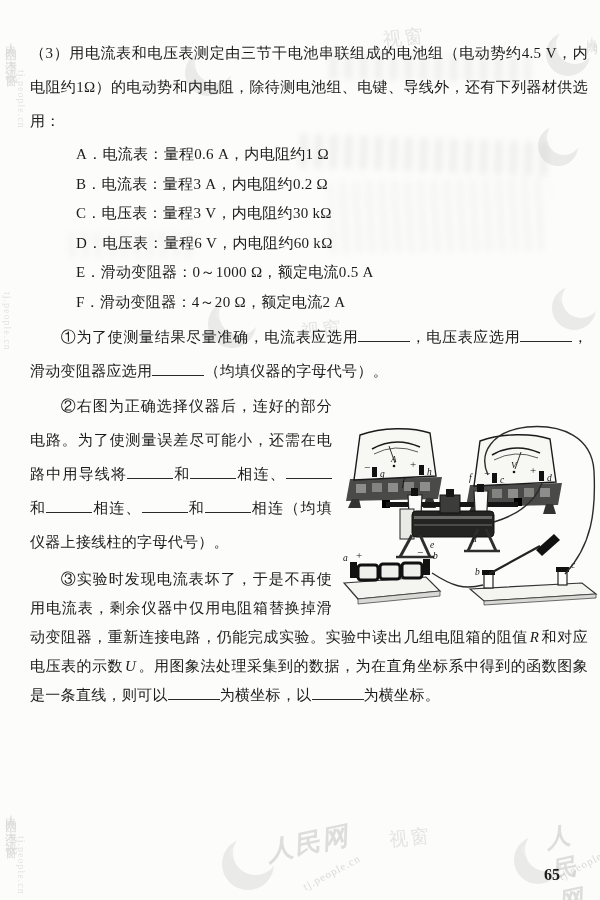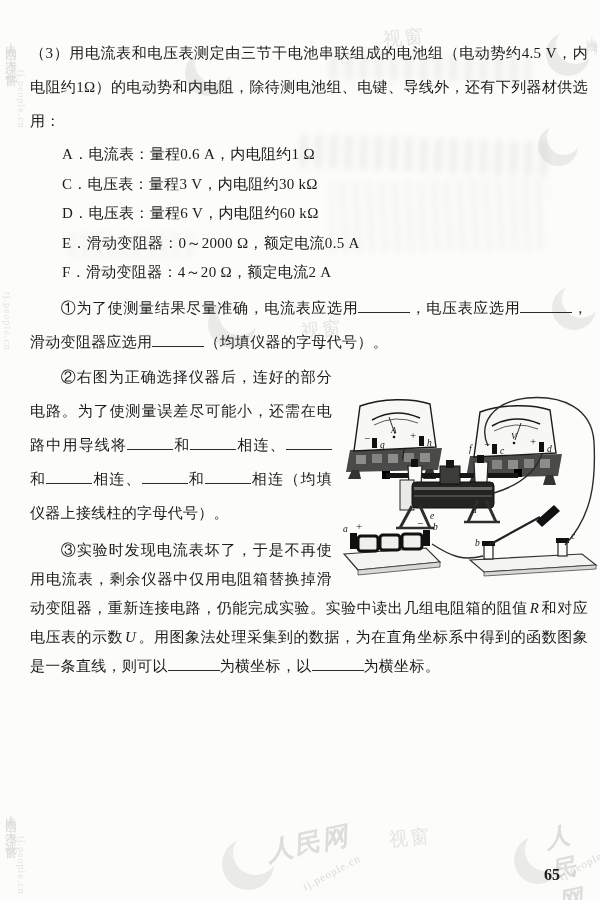--- a/index.html
+++ b/index.html
@@ -5,21 +5,21 @@
   html,body{margin:0;padding:0;}
   body{
     width:600px;height:900px;position:relative;overflow:hidden;
     background:#fcfcfa;
     font-family:"Liberation Serif","DejaVu Serif",serif;
     color:#1b1b1b;
   }
   .content{position:relative;z-index:2;padding:36px 12px 0 30px;}
   .para{font-size:15px;line-height:34px;text-align:justify;margin:0;letter-spacing:.3px;}
   .intro{text-indent:0;}
-  .opts{margin:2px 0 0 32px;}
+  .opts{margin:2px 0 0 46px;}
   .opt{font-size:15px;line-height:29.5px;letter-spacing:.3px;}
   .q{text-indent:2.05em;}
   .q1{margin-top:3px;}
   .q2{margin-top:1px;}
   .q3{line-height:29px;margin-top:6px;}
   .blank{
     display:inline-block;width:46px;height:12px;
     border-bottom:1.2px solid #2a2a2a;vertical-align:baseline;
   }
   .blank.wide{width:52px;}
@@ -91,23 +91,24 @@
 <div class="wm crescent" style="left:514px;top:836px;width:48px;height:48px;"></div>
 <div class="wm wm-script" style="left:552px;top:818px;font-size:24px;">人民网</div>
 <div class="wm wm-site" style="left:556px;top:856px;">tj.people.cn</div>
 
 <div class="content">
 
   <p class="para intro"><span>（3）用电流表和电压表测定由三节干电池串联组成的电池组（电动势约4.5 V，内电阻约1Ω）的电动势和内电阻，除待测电池组、电键、导线外，还有下列器材供选用：</span></p>
 
   <div class="opts">
     <div class="opt">A．电流表：量程0.6 A，内电阻约1 Ω</div>
+    <div class="opt">B．电流表：量程3 A，内电阻约0.2 Ω</div>
     <div class="opt">C．电压表：量程3 V，内电阻约30 kΩ</div>
     <div class="opt">D．电压表：量程6 V，内电阻约60 kΩ</div>
-    <div class="opt">E．滑动变阻器：0～2000 Ω，额定电流0.5 A</div>
+    <div class="opt">E．滑动变阻器：0～1000 Ω，额定电流0.5 A</div>
     <div class="opt">F．滑动变阻器：4～20 Ω，额定电流2 A</div>
   </div>
 
   <p class="para q q1">
     <span>①为了使测量结果尽量准确，电流表应选用</span><span class="blank wide"></span><span>，电压表应选用</span><span class="blank wide"></span><span>，滑动变阻器应选用</span><span class="blank wide"></span><span>（均填仪器的字母代号）。</span>
   </p>
 
   <p class="para q q2">
     
     <span class="fig-float">

